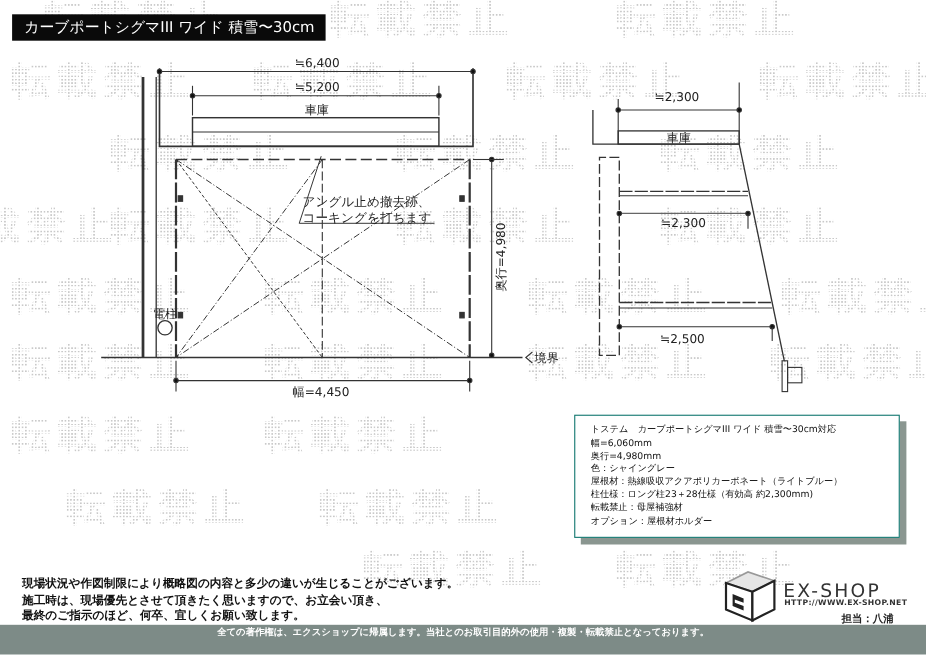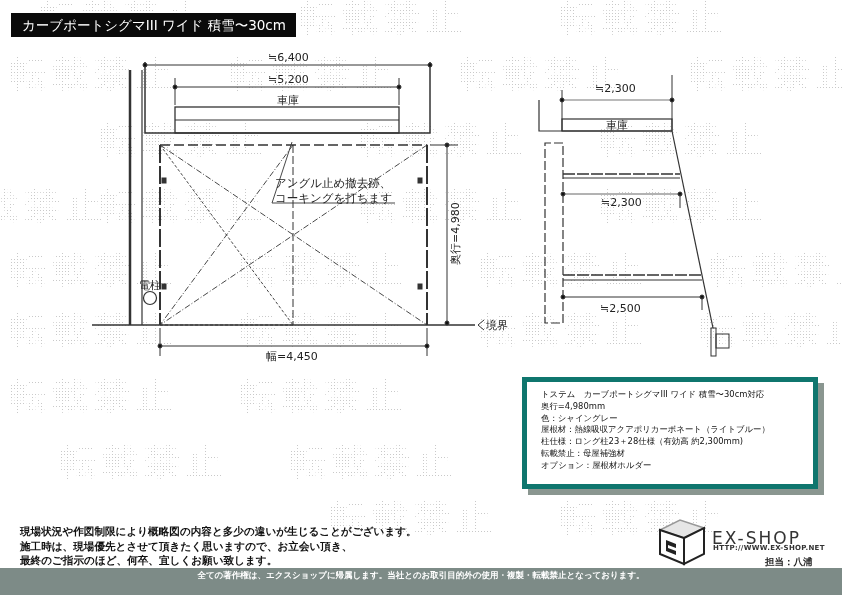--- a/index.html
+++ b/index.html
@@ -10,21 +10,21 @@
         color:transparent; -webkit-text-stroke:0px;
         background-image: radial-gradient(#c9c9c9 0.9px, transparent 1px);
         background-size:3px 3px; -webkit-background-clip:text; background-clip:text;
         white-space:nowrap; line-height:1; }
   .title-bar { position:absolute; left:11px; top:13px; width:285px; height:24px; background:#0a0a0a;
                color:#fff; font-size:13.5px; line-height:24px; padding-left:11px; box-sizing:border-box; }
   svg.drawing { position:absolute; left:0; top:0; }
   .lbl { position:absolute; font-size:11px; line-height:1; white-space:nowrap; color:#222; }
   .note { position:absolute; left:275px; top:176px; font-size:11.5px; line-height:15px; color:#222; }
   .spec-box { position:absolute; left:522px; top:377px; width:296px; height:112px; background:#fff;
-              border:5px solid #0f766e; box-shadow:6px 6px 0 #8a9690; box-sizing:border-box;
+              border:1px solid #0f766e; box-shadow:6px 6px 0 #8a9690; box-sizing:border-box;
               padding:7px 0 0 14px; font-size:8.4px; line-height:11.8px; color:#111; }
   .spec-box div { white-space:nowrap; }
   .disclaimer { position:absolute; left:20px; top:524px; font-size:10.6px; font-weight:bold; line-height:14.5px; color:#111; }
   .logo { position:absolute; left:656px; top:516px; }
   .logo-text { position:absolute; left:712px; top:528px; font-size:17px; letter-spacing:2px; color:#333; font-family:"DejaVu Sans", sans-serif; }
   .logo-url { position:absolute; left:713px; top:544px; font-size:7px; font-weight:bold; letter-spacing:0.3px; color:#333; }
   .staff { position:absolute; left:765px; top:556px; font-size:9.5px; font-weight:bold; color:#222; }
   .footer-bar { position:absolute; left:0; top:568px; width:842px; height:30px; background:#7d8b87;
                 color:#fff; font-size:8.5px; font-weight:bold; line-height:14px; text-align:center; }
 </style>
@@ -161,20 +161,21 @@
 <div class="lbl" style="left:486px;top:320px">境界</div>
 <div class="lbl" style="left:266px;top:351px">幅=4,450</div>
 
 <div class="lbl" style="left:595px;top:83px">≒2,300</div>
 <div class="lbl" style="left:606px;top:120px">車庫</div>
 <div class="lbl" style="left:601px;top:197px">≒2,300</div>
 <div class="lbl" style="left:600px;top:303px">≒2,500</div>
 
 <div class="spec-box">
   <div>トステム　カーブポートシグマIII ワイド 積雪〜30cm対応</div>
+  <div>幅=6,060mm</div>
   <div>奥行=4,980mm</div>
   <div>色：シャイングレー</div>
   <div>屋根材：熱線吸収アクアポリカーボネート（ライトブルー）</div>
   <div>柱仕様：ロング柱23＋28仕様（有効高 約2,300mm)</div>
   <div>転載禁止：母屋補強材</div>
   <div>オプション：屋根材ホルダー</div>
 </div>
 
 <div class="disclaimer">
   <div>現場状況や作図制限により概略図の内容と多少の違いが生じることがございます。</div>

